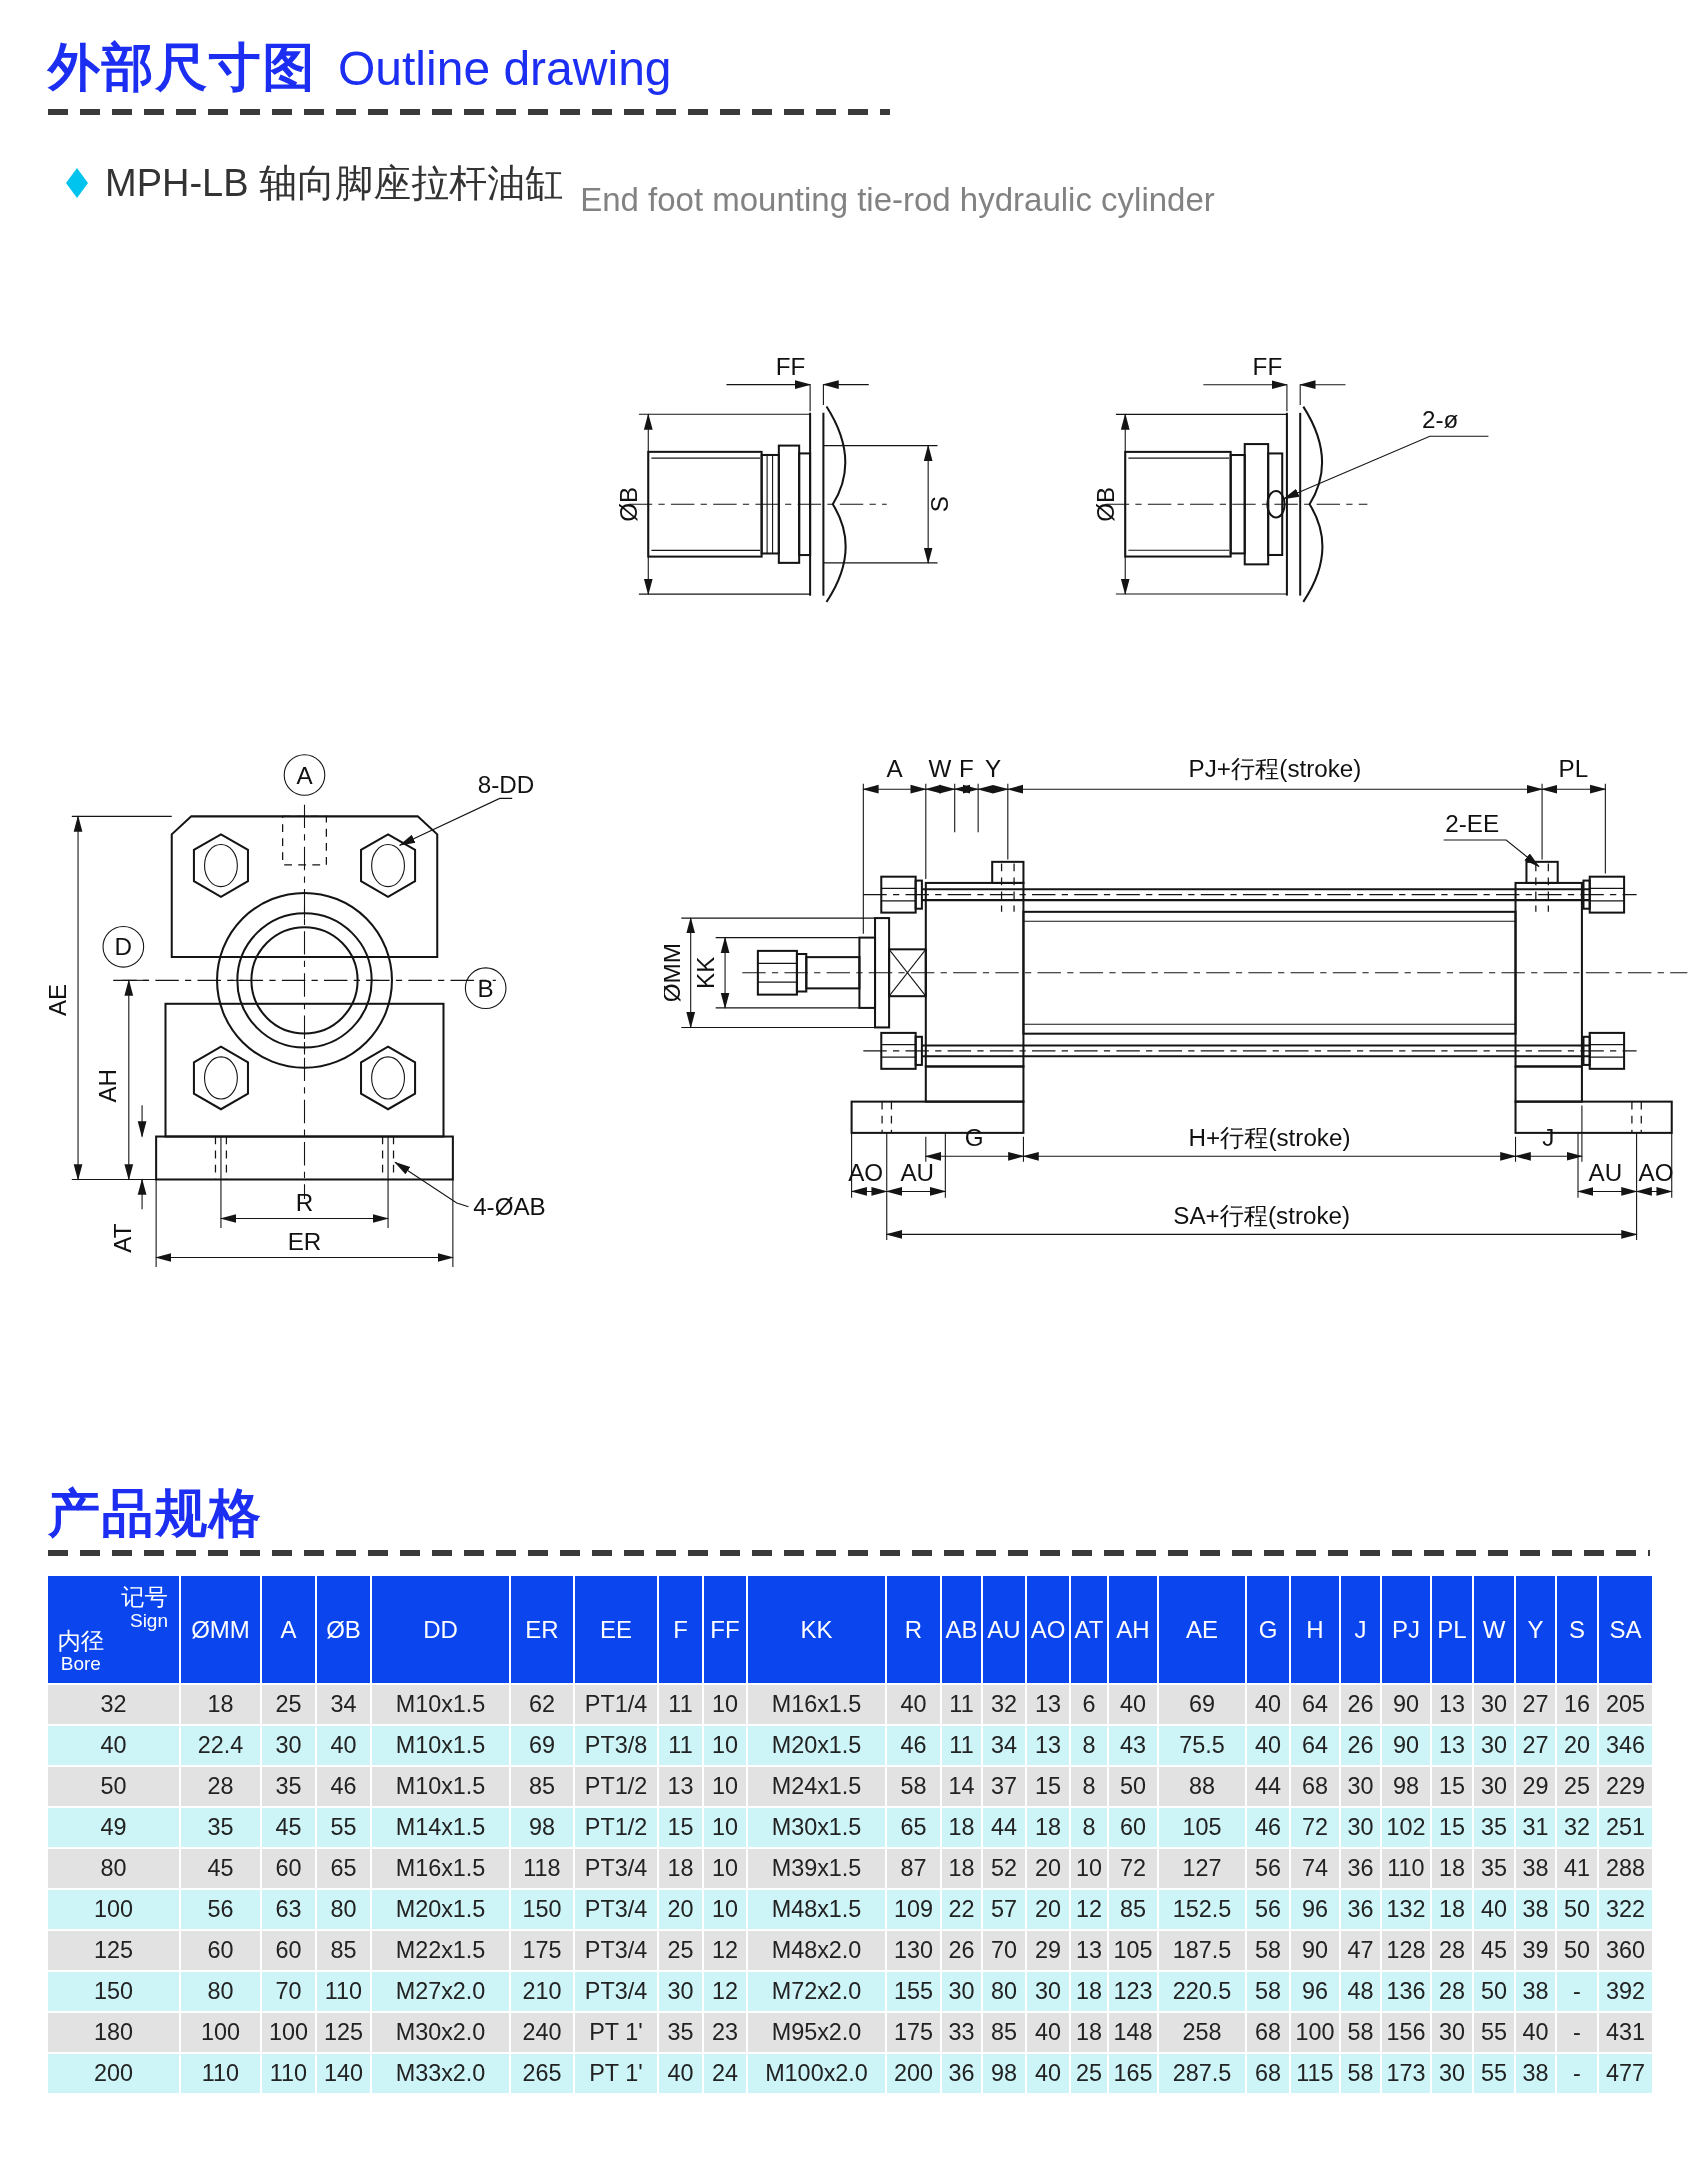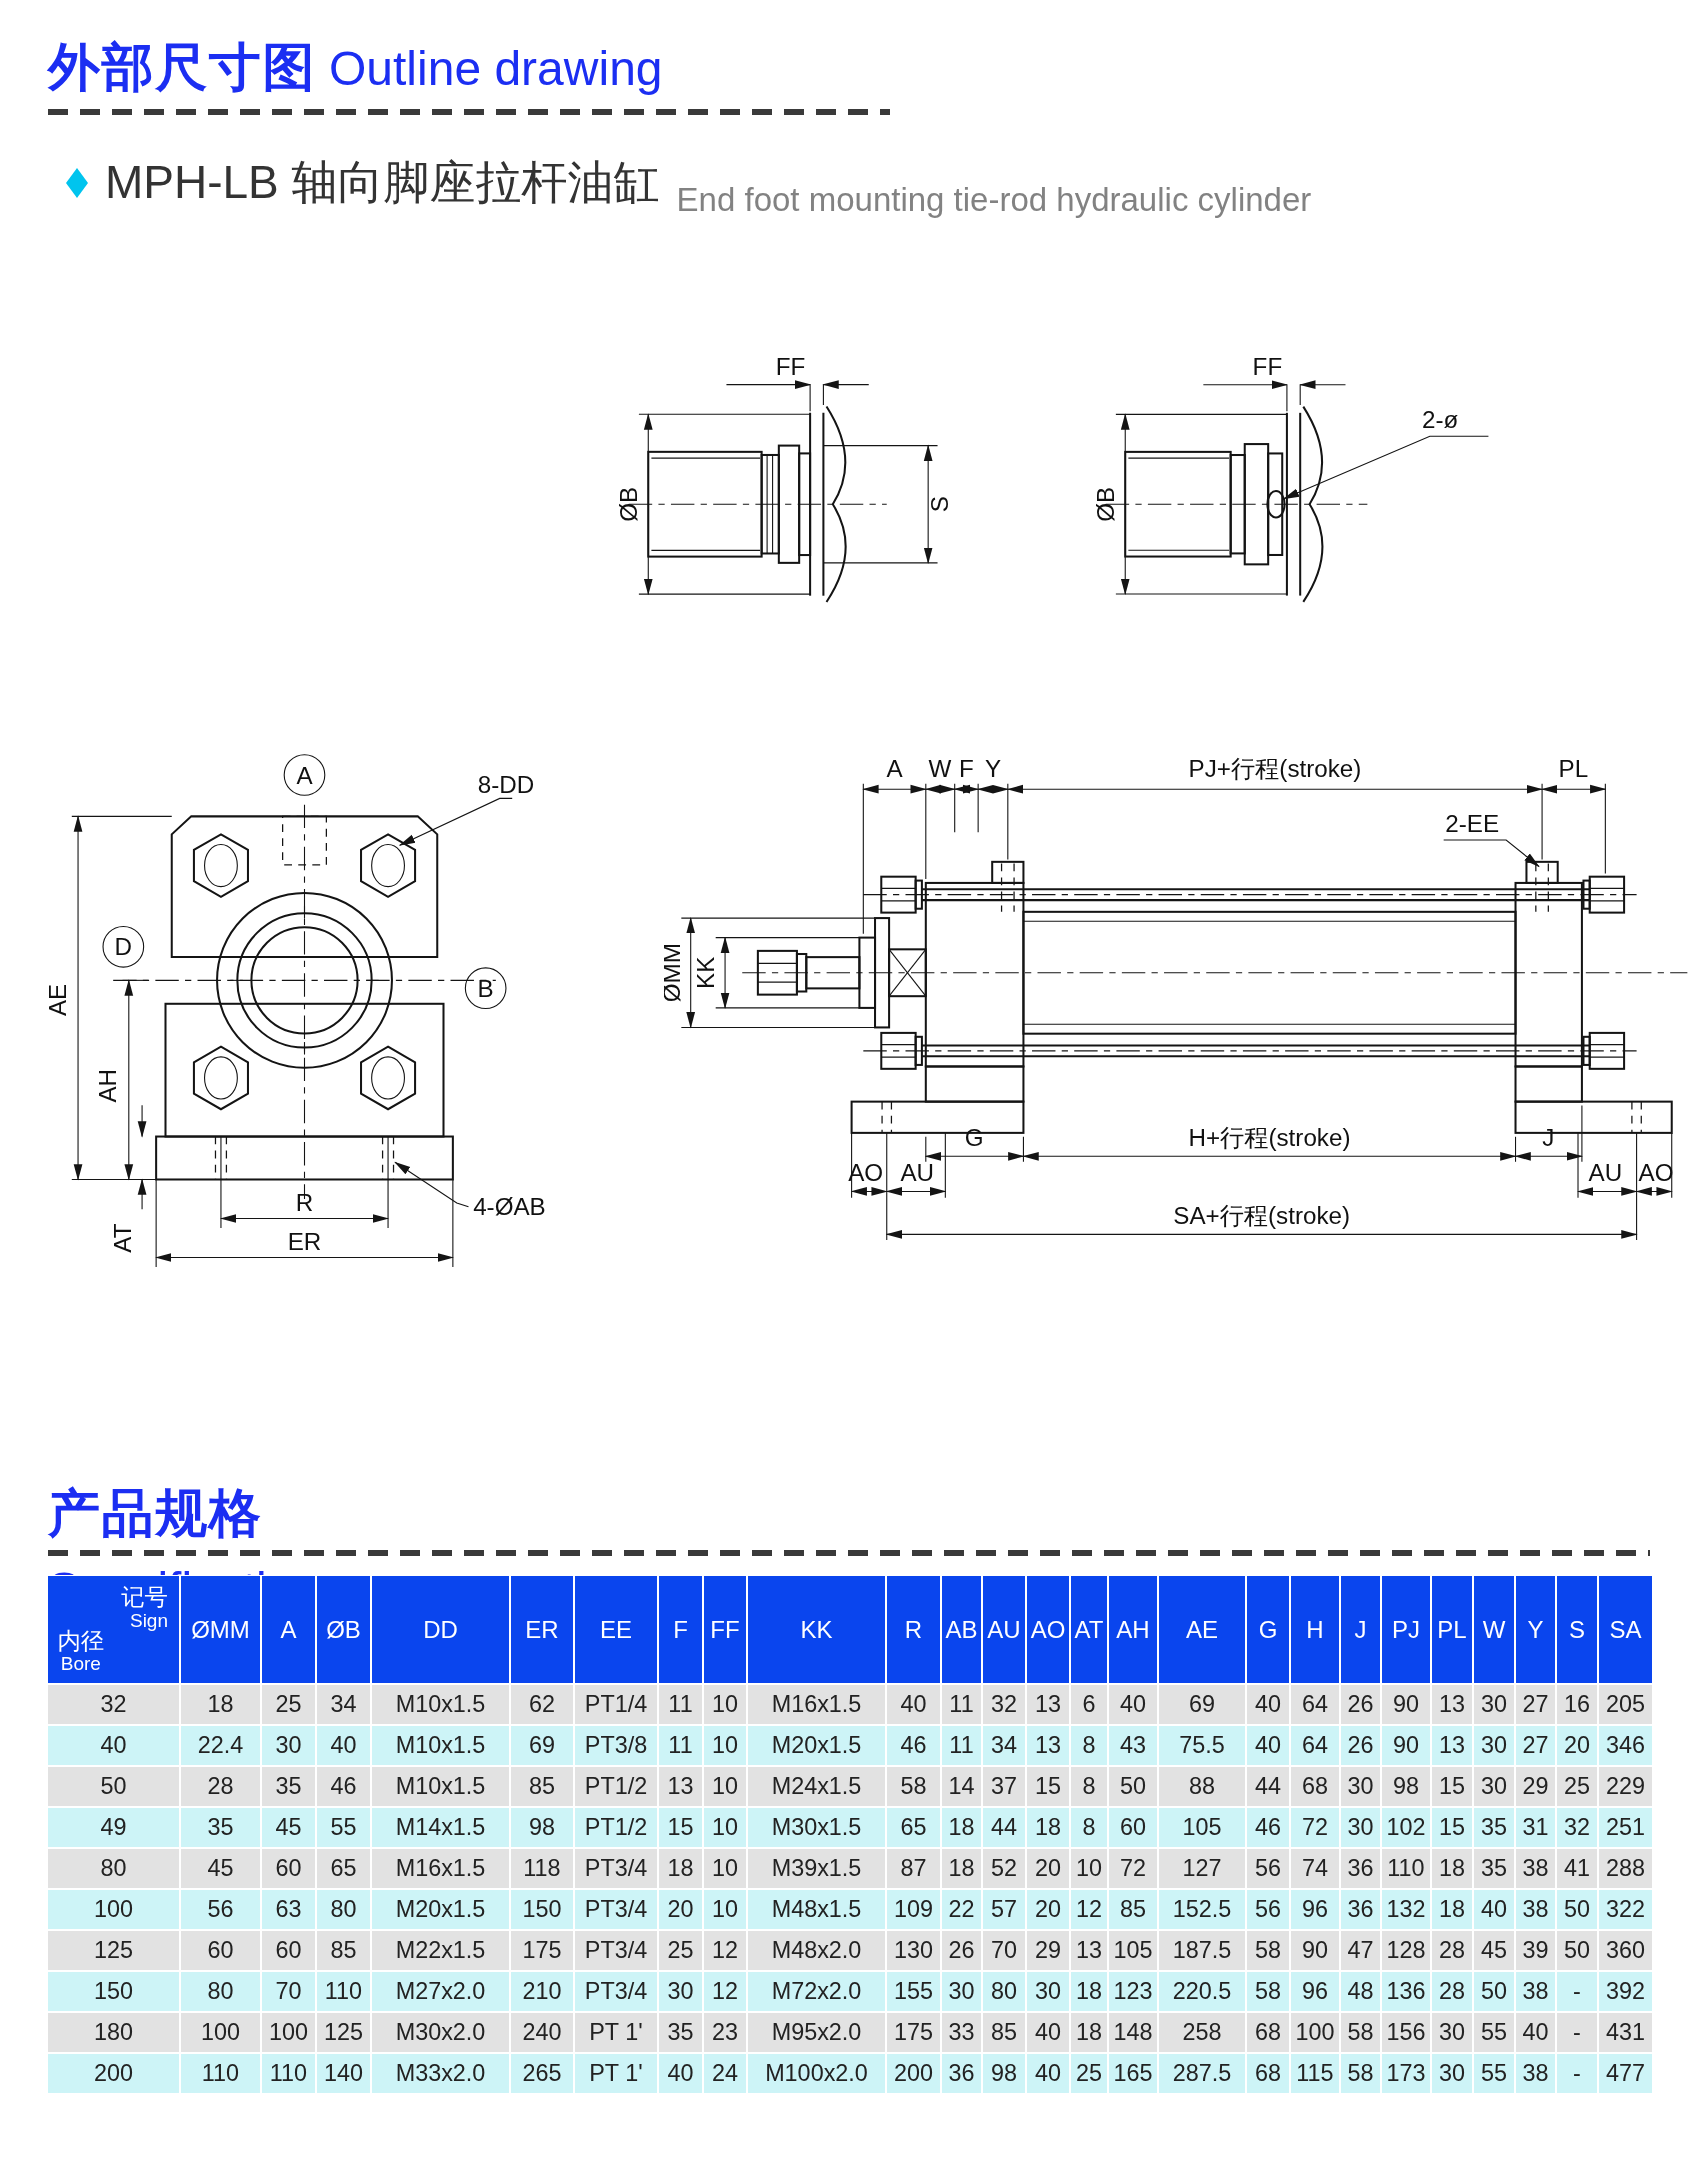--- a/index.html
+++ b/index.html
@@ -1,26 +1,26 @@
 <!DOCTYPE html>
 <html style="font-size:12.5px"><head>
 <meta charset="utf-8">
 <style>
   html,body{margin:0;padding:0;background:#ffffff;}
   .page{position:relative;width:1700px;height:2172px;background:#fff;overflow:hidden;
         font-family:"Liberation Sans",sans-serif;
         --accent:#1b2ef2; --hblue:#0a45ee; --gray:#e2e2e2; --cyanrow:#cdf4f7;
         --cyan:#00c4ee; --dash:#3a3a3a; --line:#141414;}
-  .sec-title{position:absolute;left:48px;display:flex;gap:13px;align-items:baseline;white-space:nowrap;}
+  .sec-title{position:absolute;left:48px;display:flex;gap:22px;align-items:baseline;white-space:nowrap;}
   .sec-title .zh{font-weight:bold;font-size:52px;color:var(--accent);letter-spacing:1.6px;}
   .sec-title .en{font-size:48px;color:var(--accent);}
   .dash{position:absolute;height:6.3px;background:repeating-linear-gradient(90deg,var(--dash) 0 20.3px,transparent 20.3px 32px);}
   .product{position:absolute;left:66px;top:147px;display:flex;align-items:center;gap:17px;white-space:nowrap;}
   .diamond{width:22px;height:30px;background:var(--cyan);clip-path:polygon(50% 0,100% 50%,50% 100%,0 50%);flex:0 0 auto;}
-  .product .main{font-size:46px;color:#333;}
+  .product .main{font-size:38px;color:#333;}
   .product .sub{font-size:33px;color:#828282;margin-top:34px;}
   svg.draw{position:absolute;}
   svg .ln{fill:none;stroke:var(--line);stroke-width:2.6px;}
   svg .thin{fill:none;stroke:var(--line);stroke-width:1.4px;}
   svg .cl{fill:none;stroke:var(--line);stroke-width:1.4px;stroke-dasharray:30 8 8 8;}
   svg .hid{fill:none;stroke:var(--line);stroke-width:1.6px;stroke-dasharray:10 8;}
   svg text{fill:#111;font-size:31px;font-family:"Liberation Sans",sans-serif;}
   svg marker path{fill:var(--line);}
   table.spec{position:absolute;left:47px;top:1575px;width:1603px;border-collapse:separate;border-spacing:0;table-layout:fixed;}
   table.spec th,table.spec td{border:1.6px solid #fff;text-align:center;vertical-align:middle;padding:0;overflow:hidden;}

